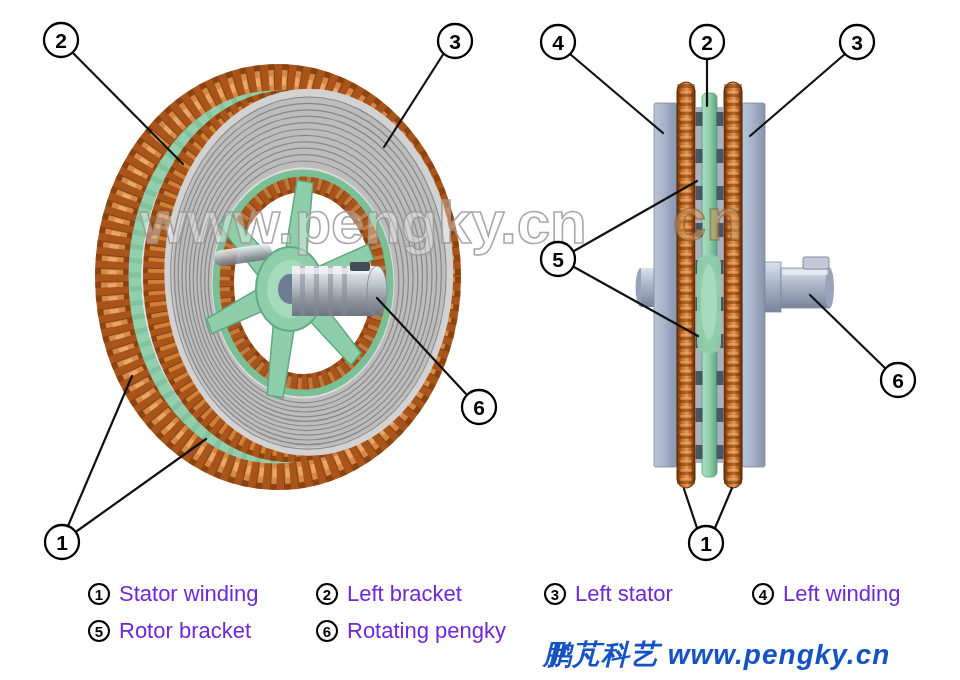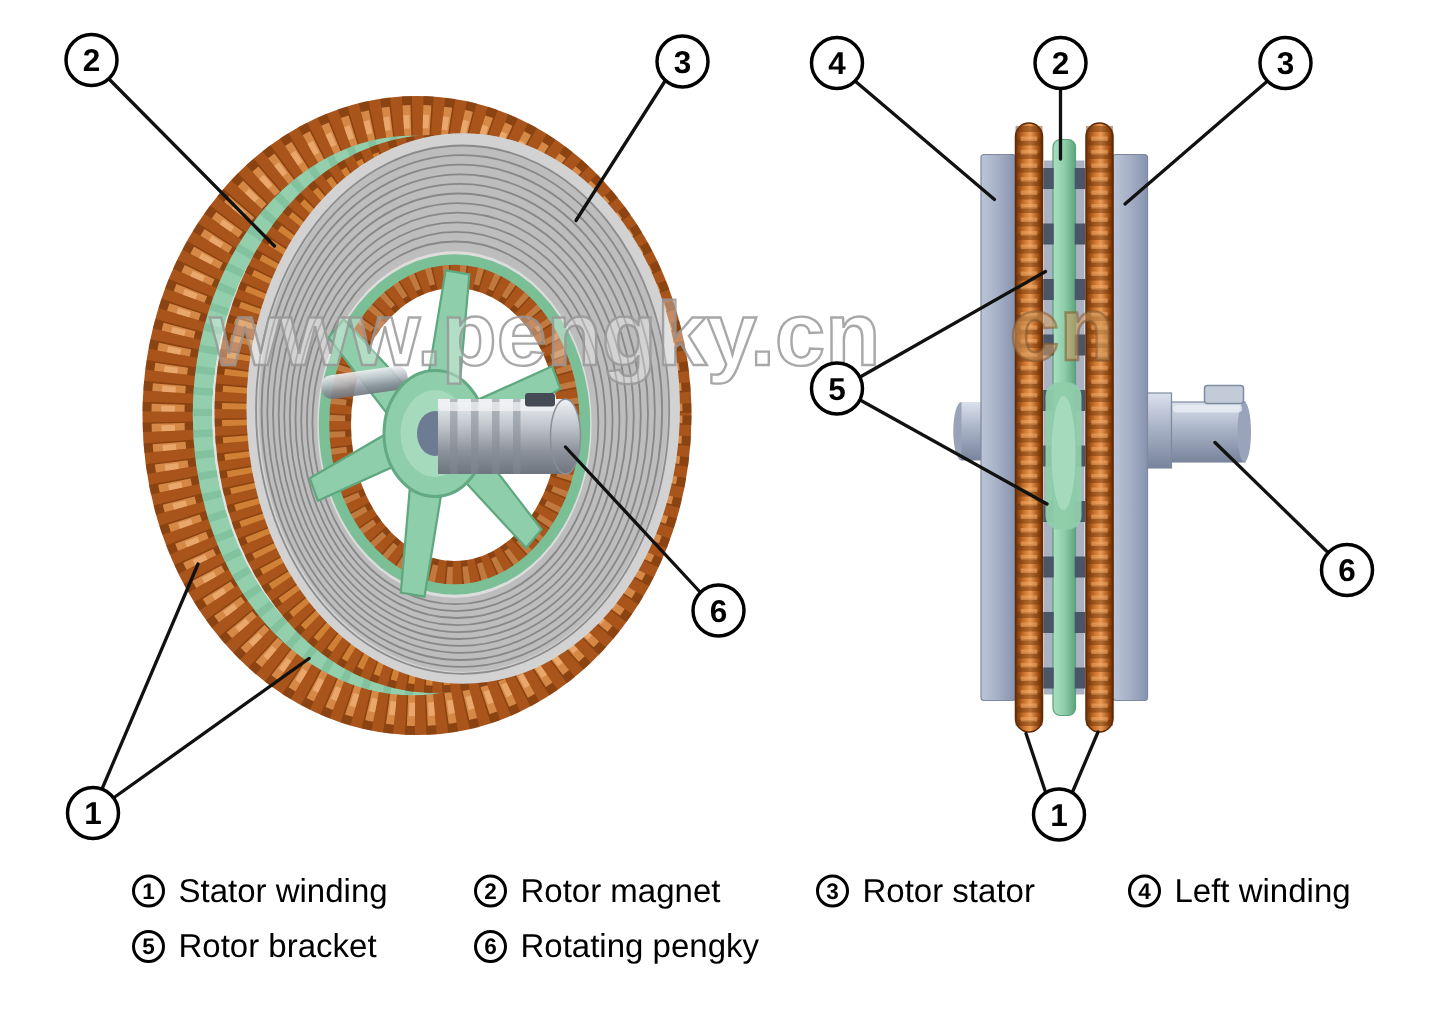--- a/index.html
+++ b/index.html
@@ -6,21 +6,21 @@
   #stage{position:relative;width:960px;height:680px;background:#ffffff;overflow:hidden;
          font-family:"Liberation Sans",sans-serif;}
   svg{position:absolute;left:0;top:0;}
   .callout circle{fill:#ffffff;stroke:#000000;stroke-width:2.3px;}
   .callout text{font:bold 21px "Liberation Sans",sans-serif;fill:#000;text-anchor:middle;}
   .leader{stroke:#111111;stroke-width:2.2px;fill:none;stroke-linecap:round;}
   .legend-item{position:absolute;display:flex;align-items:center;gap:9px;white-space:nowrap;}
   .lnum{display:inline-flex;width:22px;height:22px;border:2px solid #000;border-radius:50%;
         align-items:center;justify-content:center;font:bold 15px "Liberation Sans",sans-serif;
         color:#000;box-sizing:border-box;background:#fff;}
-  .ltext{font:22px "Liberation Sans",sans-serif;color:#000000;text-align:right;}
+  .ltext{font:22px "Liberation Sans",sans-serif;color:#6d28d9;text-align:right;}
   .brand{position:absolute;left:543px;top:636px;font:bold italic 28px "Liberation Sans",sans-serif;
          font-style:italic;color:#1553c5;letter-spacing:1px;}
   .wm-main{font:bold 60px "Liberation Sans",sans-serif;fill:rgba(255,255,255,0.38);
            stroke:#9a9a9a;stroke-width:1.6px;opacity:0.85;}
   .wm-frag{font:bold 60px "Liberation Sans",sans-serif;fill:rgba(214,157,94,0.55);
            stroke:rgba(130,90,50,0.55);stroke-width:1.6px;}
   .lam{fill:none;stroke:#757575;stroke-width:1.2px;opacity:0.75;}
 </style>
 </head>
 <body>
@@ -245,32 +245,33 @@
         </g>
   </g>
 </svg>
 
   <div class="legend-item" style="left:88px;top:581px;">
     <span class="lnum">1</span>
     <span class="ltext">Stator winding</span>
   </div>
   <div class="legend-item" style="left:316px;top:581px;">
     <span class="lnum">2</span>
-    <span class="ltext">Rotor magnet</span>
+    <span class="ltext">Left bracket</span>
   </div>
   <div class="legend-item" style="left:544px;top:581px;">
     <span class="lnum">3</span>
-    <span class="ltext">Rotor stator</span>
+    <span class="ltext">Left stator</span>
   </div>
   <div class="legend-item" style="left:752px;top:581px;">
     <span class="lnum">4</span>
     <span class="ltext">Left winding</span>
   </div>
   <div class="legend-item" style="left:88px;top:618px;">
     <span class="lnum">5</span>
     <span class="ltext">Rotor bracket</span>
   </div>
   <div class="legend-item" style="left:316px;top:618px;">
     <span class="lnum">6</span>
     <span class="ltext">Rotating pengky</span>
   </div>
 
+  <div class="brand">鹏芃科艺 www.pengky.cn</div>
 </div>
 
 </body></html>

